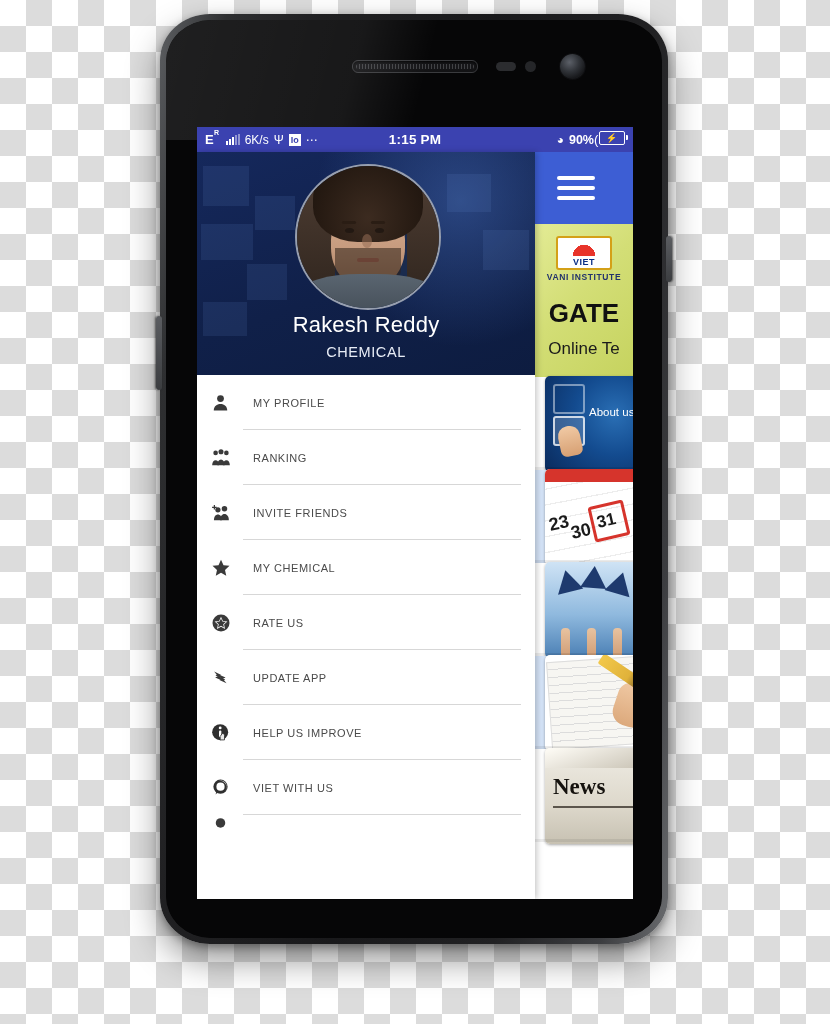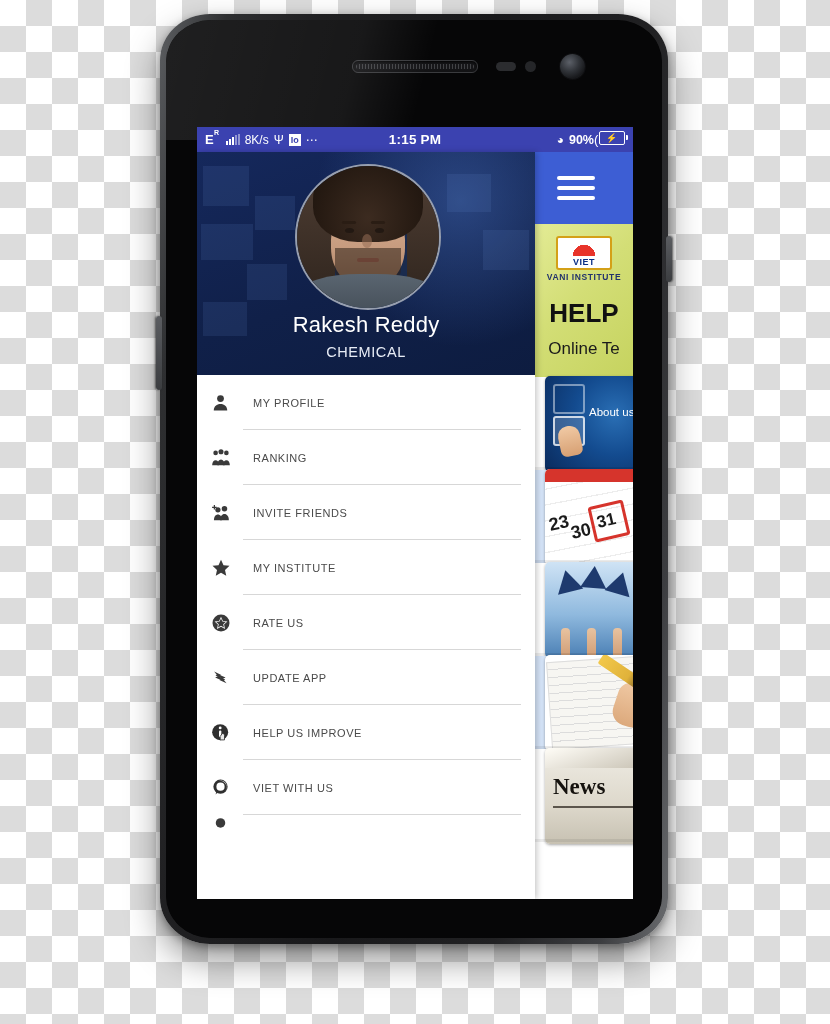--- a/index.html
+++ b/index.html
@@ -249,21 +249,21 @@
   <div class="statusbar">
     <div class="sb-left">
       <span class="sig-e"><span>E</span><sup>R</sup></span>
       <span class="bars">
           <i></i>
           <i></i>
           <i></i>
           <i></i>
           <i></i>
         </span>
-      <span class="netspeed">8K/s</span>
+      <span class="netspeed">6K/s</span>
       <span class="usb-gl">Ψ</span>
       <span class="chip">Io</span>
       <span class="dots">⋯</span>
     </div>
     <div class="sb-center">1:15 PM</div>
     <div class="sb-right">
       <span class="wifi">◕</span>
       <span class="batt-pct">90%</span>
       <span style="position:relative;display:inline-block;">
         <span class="batt-cap">(</span>
@@ -344,21 +344,21 @@
           <span class="lb">INVITE FRIENDS</span>
           <span class="rule"></span>
         </div>
 
         <div class="mi">
           <span class="ic">
             <svg width="20" height="20" viewBox="0 0 24 24">
                 <path d="M12 2l3 6.6 7.2.8-5.4 4.9 1.5 7.1L12 17.7 5.7 21.4l1.5-7.1L1.8 9.4 9 8.6z" fill="#3a3a3a"></path>
               </svg>
           </span>
-          <span class="lb">MY INSTITUTE</span>
+          <span class="lb">MY CHEMICAL</span>
           <span class="rule"></span>
         </div>
 
         <div class="mi">
           <span class="ic">
             <svg width="20" height="20" viewBox="0 0 24 24">
               <circle cx="12" cy="12" r="10.2" fill="#3a3a3a"></circle>
               <path d="M12 4.6l2.3 5 5.4.6-4 3.7 1.1 5.3L12 16.4l-4.8 2.8 1.1-5.3-4-3.7 5.4-.6z" fill="#ffffff"></path>
               <path d="M12 6.6l1.7 3.7 4 .5-3 2.7.85 4L12 15.4l-3.55 2.1.85-4-3-2.7 4-.5z" fill="#3a3a3a"></path>
             </svg>
@@ -423,21 +423,21 @@
             <i></i>
           </div>
       </div>
 
       <div class="promo">
         <div class="viet-logo">
           <div class="sun"></div>
           <div class="nm">VIET</div>
         </div>
         <div class="viet-sub">VANI INSTITUTE</div>
-        <div class="gate">HELP</div>
+        <div class="gate">GATE</div>
         <div class="gate-sub">Online Te</div>
       </div>
 
       <div class="cards">
 
         <div class="card plain">
           <div class="thumb t-about">
             <div class="sq1"></div>
             <div class="sq2"></div>
             <div class="txt">About us</div>

